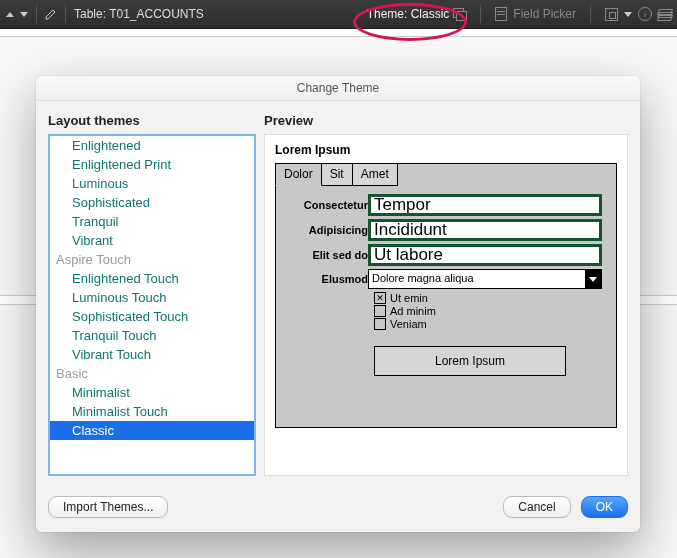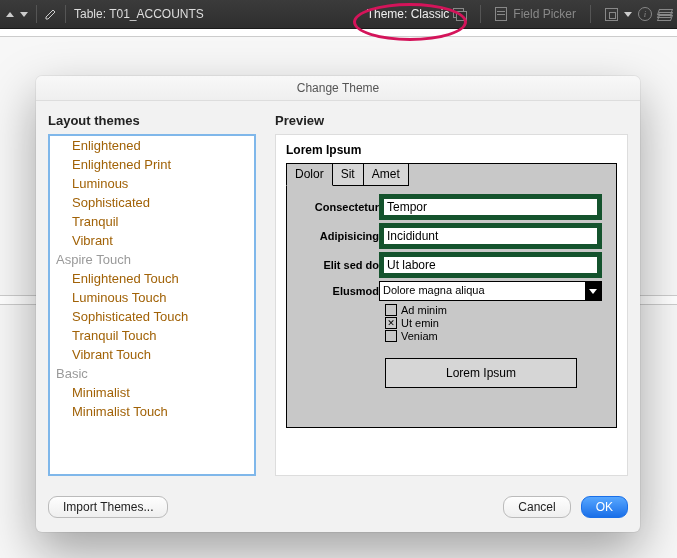--- a/index.html
+++ b/index.html
@@ -89,21 +89,21 @@
     font-size: 12px;
     color: #555;
     border-bottom: 1px solid #ddd;
     background: linear-gradient(#f8f8f8,#efefef);
     border-radius: 6px 6px 0 0;
   }
   .dialog-body {
     flex: 1;
     display: flex;
     padding: 12px;
-    gap: 19px;
+    gap: 8px;
   }
   .col-left { width: 208px; display:flex; flex-direction:column;}
   .col-right { flex:1; display:flex; flex-direction:column;}
   .section-label {
     font-weight: 600;
     font-size: 13px;
     margin-bottom: 6px;
     color: #222;
   }
   .theme-list {
@@ -116,21 +116,21 @@
   }
   .theme-list::-webkit-scrollbar { width: 14px; }
   .theme-list::-webkit-scrollbar-thumb { background:#c8c8c8; border-radius:7px; border:3px solid #fff;}
   .group-header {
     color: #9a9a9a;
     padding: 2px 6px;
     cursor: default;
   }
   .theme-item {
     padding: 2px 6px 2px 22px;
-    color: #a16207;
+    color: #0f766e;
     cursor: pointer;
     white-space: nowrap;
   }
   .theme-item.selected {
     background: #1a6fe8;
     color: #fff;
   }
 
   
   .preview-frame {
@@ -180,24 +180,24 @@
     margin-bottom: 3px;
   }
   .form-label {
     width: 78px;
     text-align: right;
     font-size: 11px;
     font-weight: bold;
   }
   .form-input {
     flex:1;
-    border:5px solid #14532d;
+    border:3px solid #14532d;
     background:#fff;
     height:16px;
-    font-size:12px;
+    font-size:17px;
     padding: 0 3px;
     line-height:16px;
   }
   .form-select {
     flex:1;
     border:1px solid #000;
     background:#fff;
     height:18px;
     font-size:11px;
     padding: 0 3px;
@@ -329,20 +329,21 @@
           <div class="theme-item">Vibrant</div>
           <div class="group-header">Aspire Touch</div>
           <div class="theme-item">Enlightened Touch</div>
           <div class="theme-item">Luminous Touch</div>
           <div class="theme-item">Sophisticated Touch</div>
           <div class="theme-item">Tranquil Touch</div>
           <div class="theme-item">Vibrant Touch</div>
           <div class="group-header">Basic</div>
           <div class="theme-item">Minimalist</div>
           <div class="theme-item">Minimalist Touch</div>
+          <div class="theme-item selected">Classic</div>
         </div>
     </div>
     <div class="col-right">
       <div class="section-label">Preview</div>
       <div class="preview-frame">
         <div class="preview-title">Lorem Ipsum</div>
         <div class="preview-panel">
           <div class="tabs" id="preview-tabs">
               <div class="tab active">Dolor</div>
               <div class="tab">Sit</div>
@@ -364,26 +365,26 @@
           <div class="form-row">
             <div class="form-label">Elusmod</div>
             <div class="form-select">
               <span>Dolore magna aliqua</span>
               <span class="sel-arrow"></span>
             </div>
           </div>
 
           <div id="check-rows">
               <div class="check-row">
+                <span class="check-box checked"></span>
+                <span>Ut emin</span>
+              </div>
+              <div class="check-row">
                 <span class="check-box"></span>
                 <span>Ad minim</span>
-              </div>
-              <div class="check-row">
-                <span class="check-box checked"></span>
-                <span>Ut emin</span>
               </div>
               <div class="check-row">
                 <span class="check-box"></span>
                 <span>Veniam</span>
               </div>
             </div>
 
           <div class="big-button">Lorem Ipsum</div>
         </div>
       </div>

